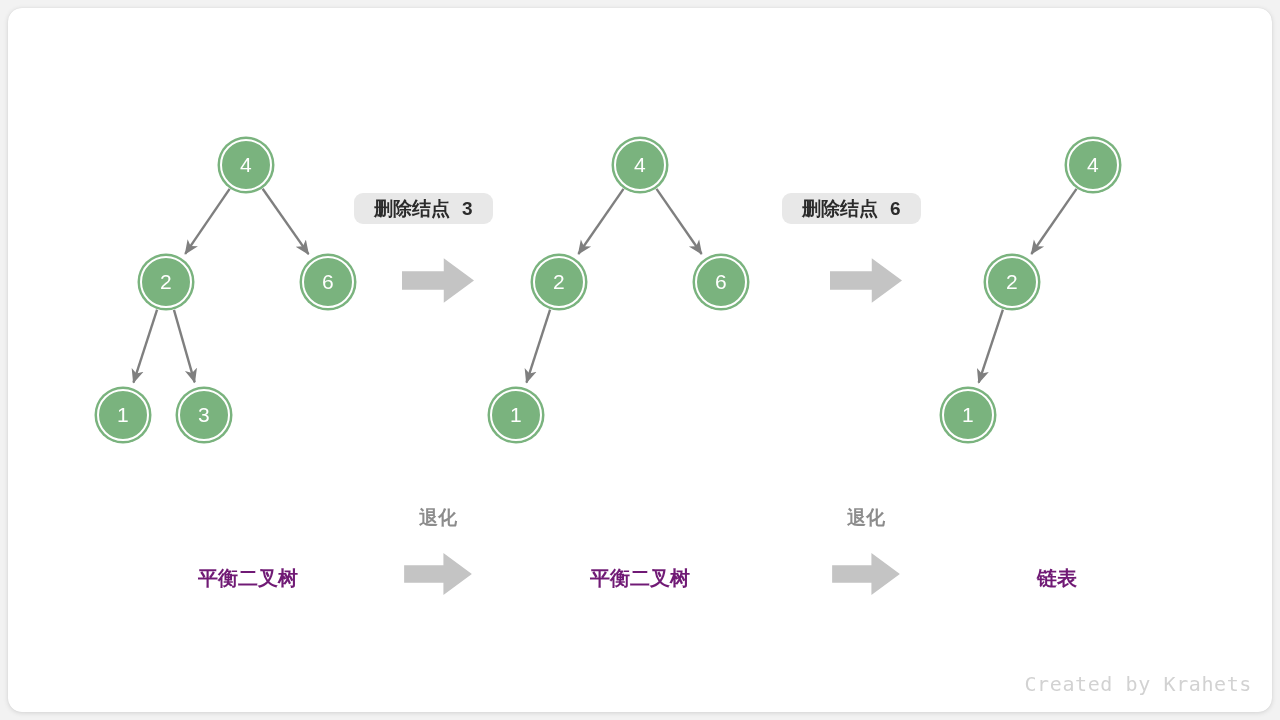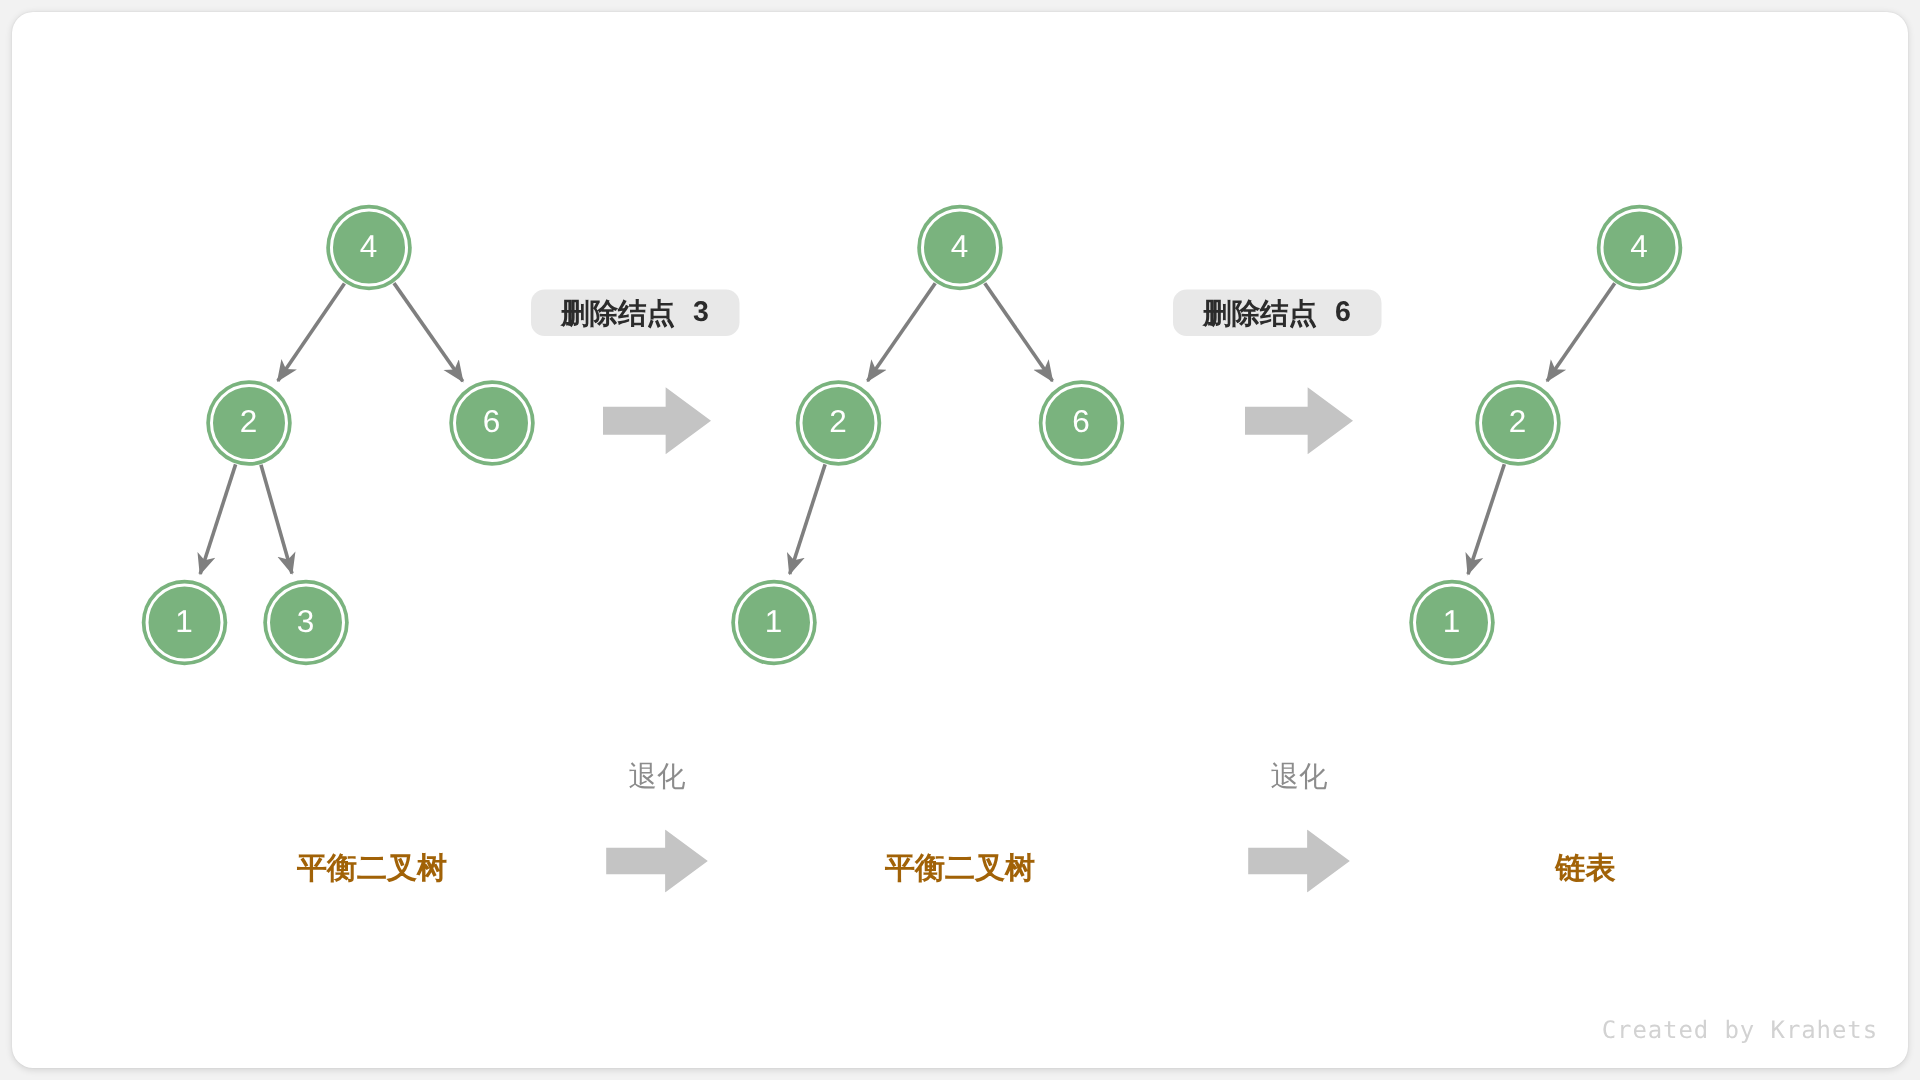--- a/index.html
+++ b/index.html
@@ -72,40 +72,40 @@
   .badge .badge-num {
     margin-left: 12px;
   }
   .block-arrow {
     position: absolute;
   }
   .caption {
     position: absolute;
     font-size: 20px;
     font-weight: bold;
-    color: #a16207;
+    color: #701a75;
     white-space: nowrap;
     text-align: center;
     transform: translateX(-50%);
   }
   .degen-label {
     position: absolute;
     font-size: 19px;
-    font-weight: normal;
+    font-weight: bold;
     color: #8c8c8c;
     white-space: nowrap;
     text-align: center;
     transform: translateX(-50%);
   }
   #watermark {
     position: absolute;
     right: 28px;
     bottom: 24px;
     font-family: "DejaVu Sans Mono", "Liberation Mono", monospace;
-    font-size: 16px;
+    font-size: 20px;
     color: #d2d2d2;
     letter-spacing: 0.6px;
     white-space: nowrap;
   }
 </style>
 </head>
 <body>
 
 <div id="canvas">
   <div id="card"></div>

